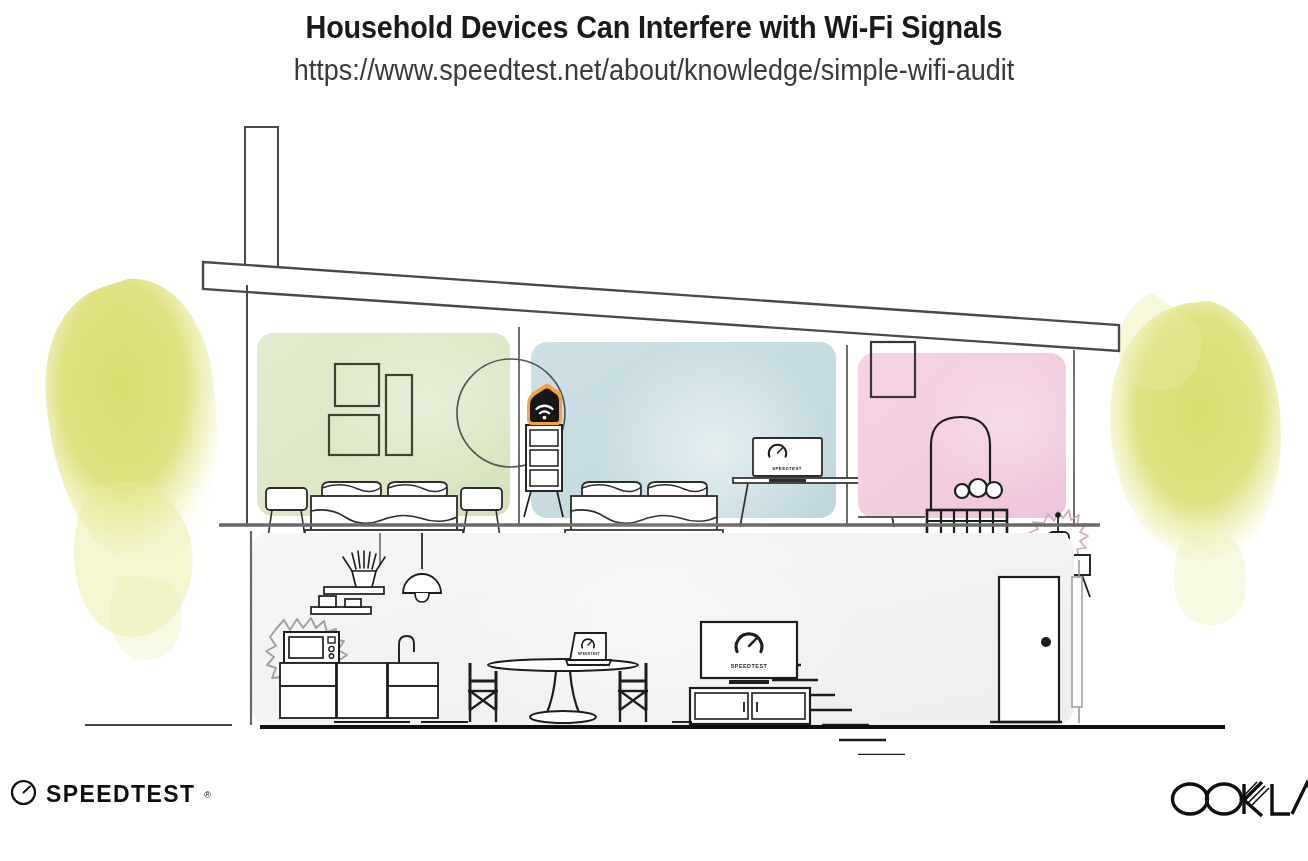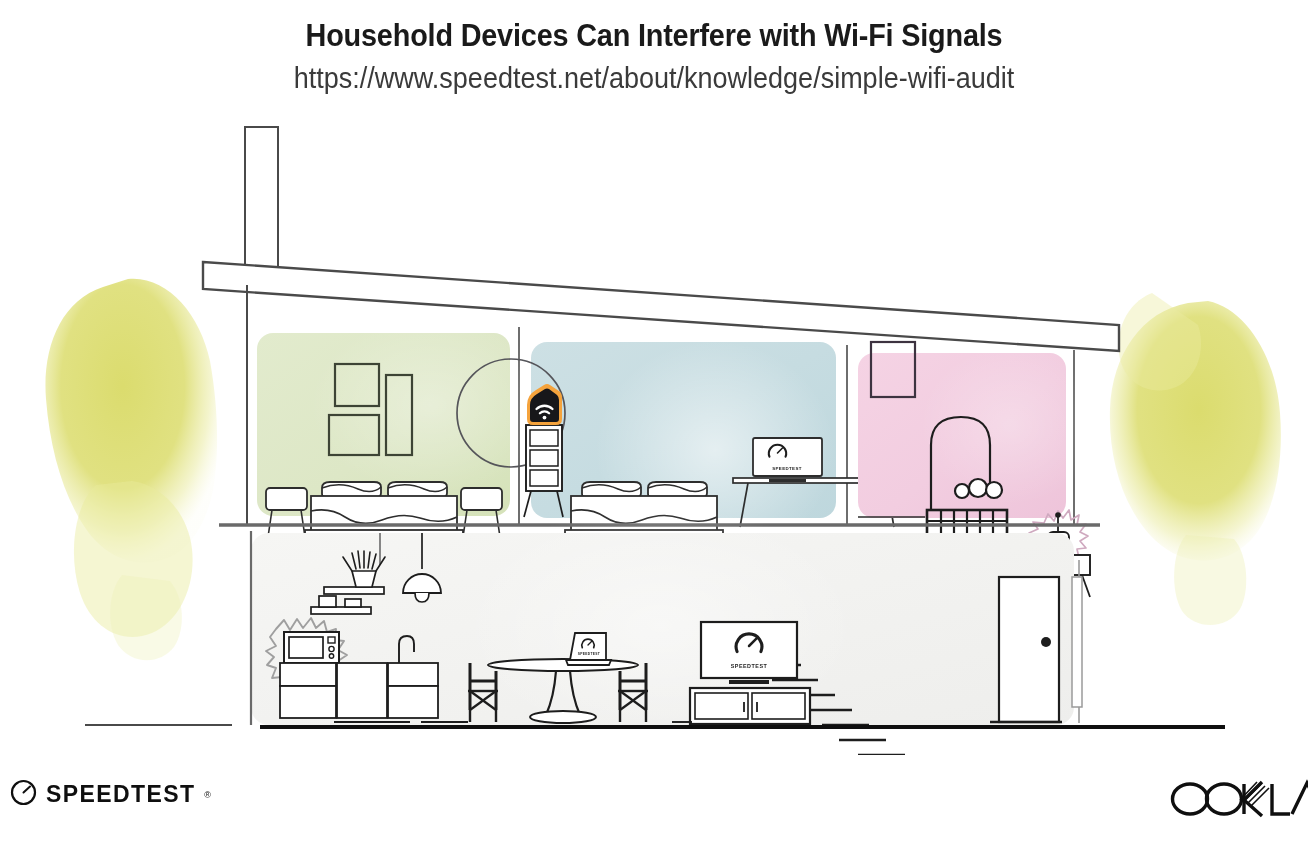--- a/index.html
+++ b/index.html
@@ -13,21 +13,21 @@
     position: relative;
     overflow: hidden;
     font-family: "Liberation Sans", sans-serif;
     color: #1a1a1a;
   }
 
   
   #header {
     position: absolute;
     left: 0;
-    top: 8px;
+    top: 0;
     width: 1308px;
     text-align: center;
   }
   #chart-title {
     margin: 0;
     padding-top: 10px;
     font-size: 31px;
     font-weight: bold;
     letter-spacing: -0.2px;
     color: #1a1a1a;

